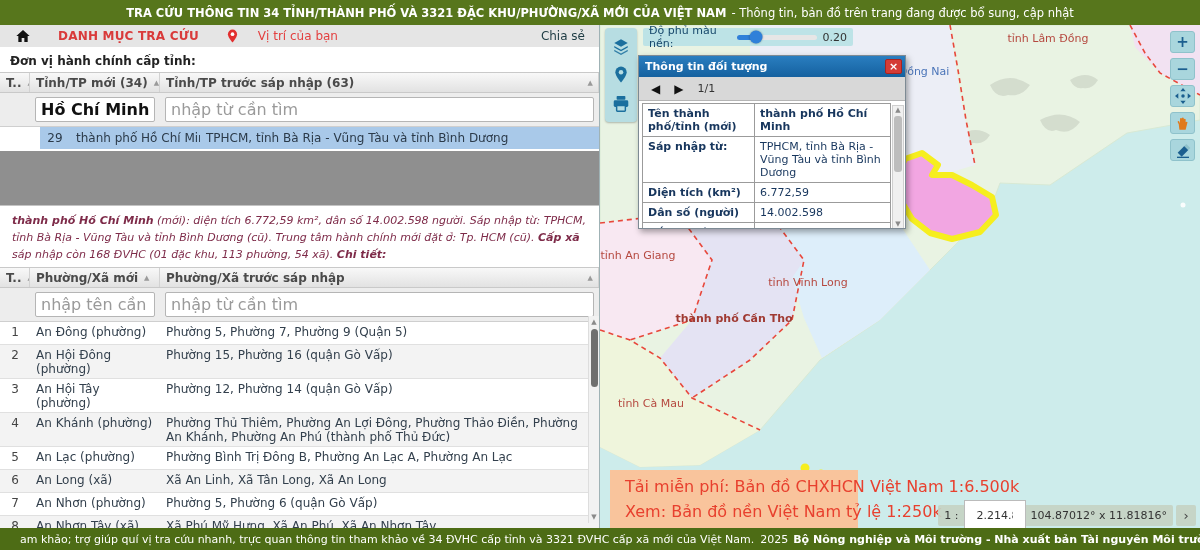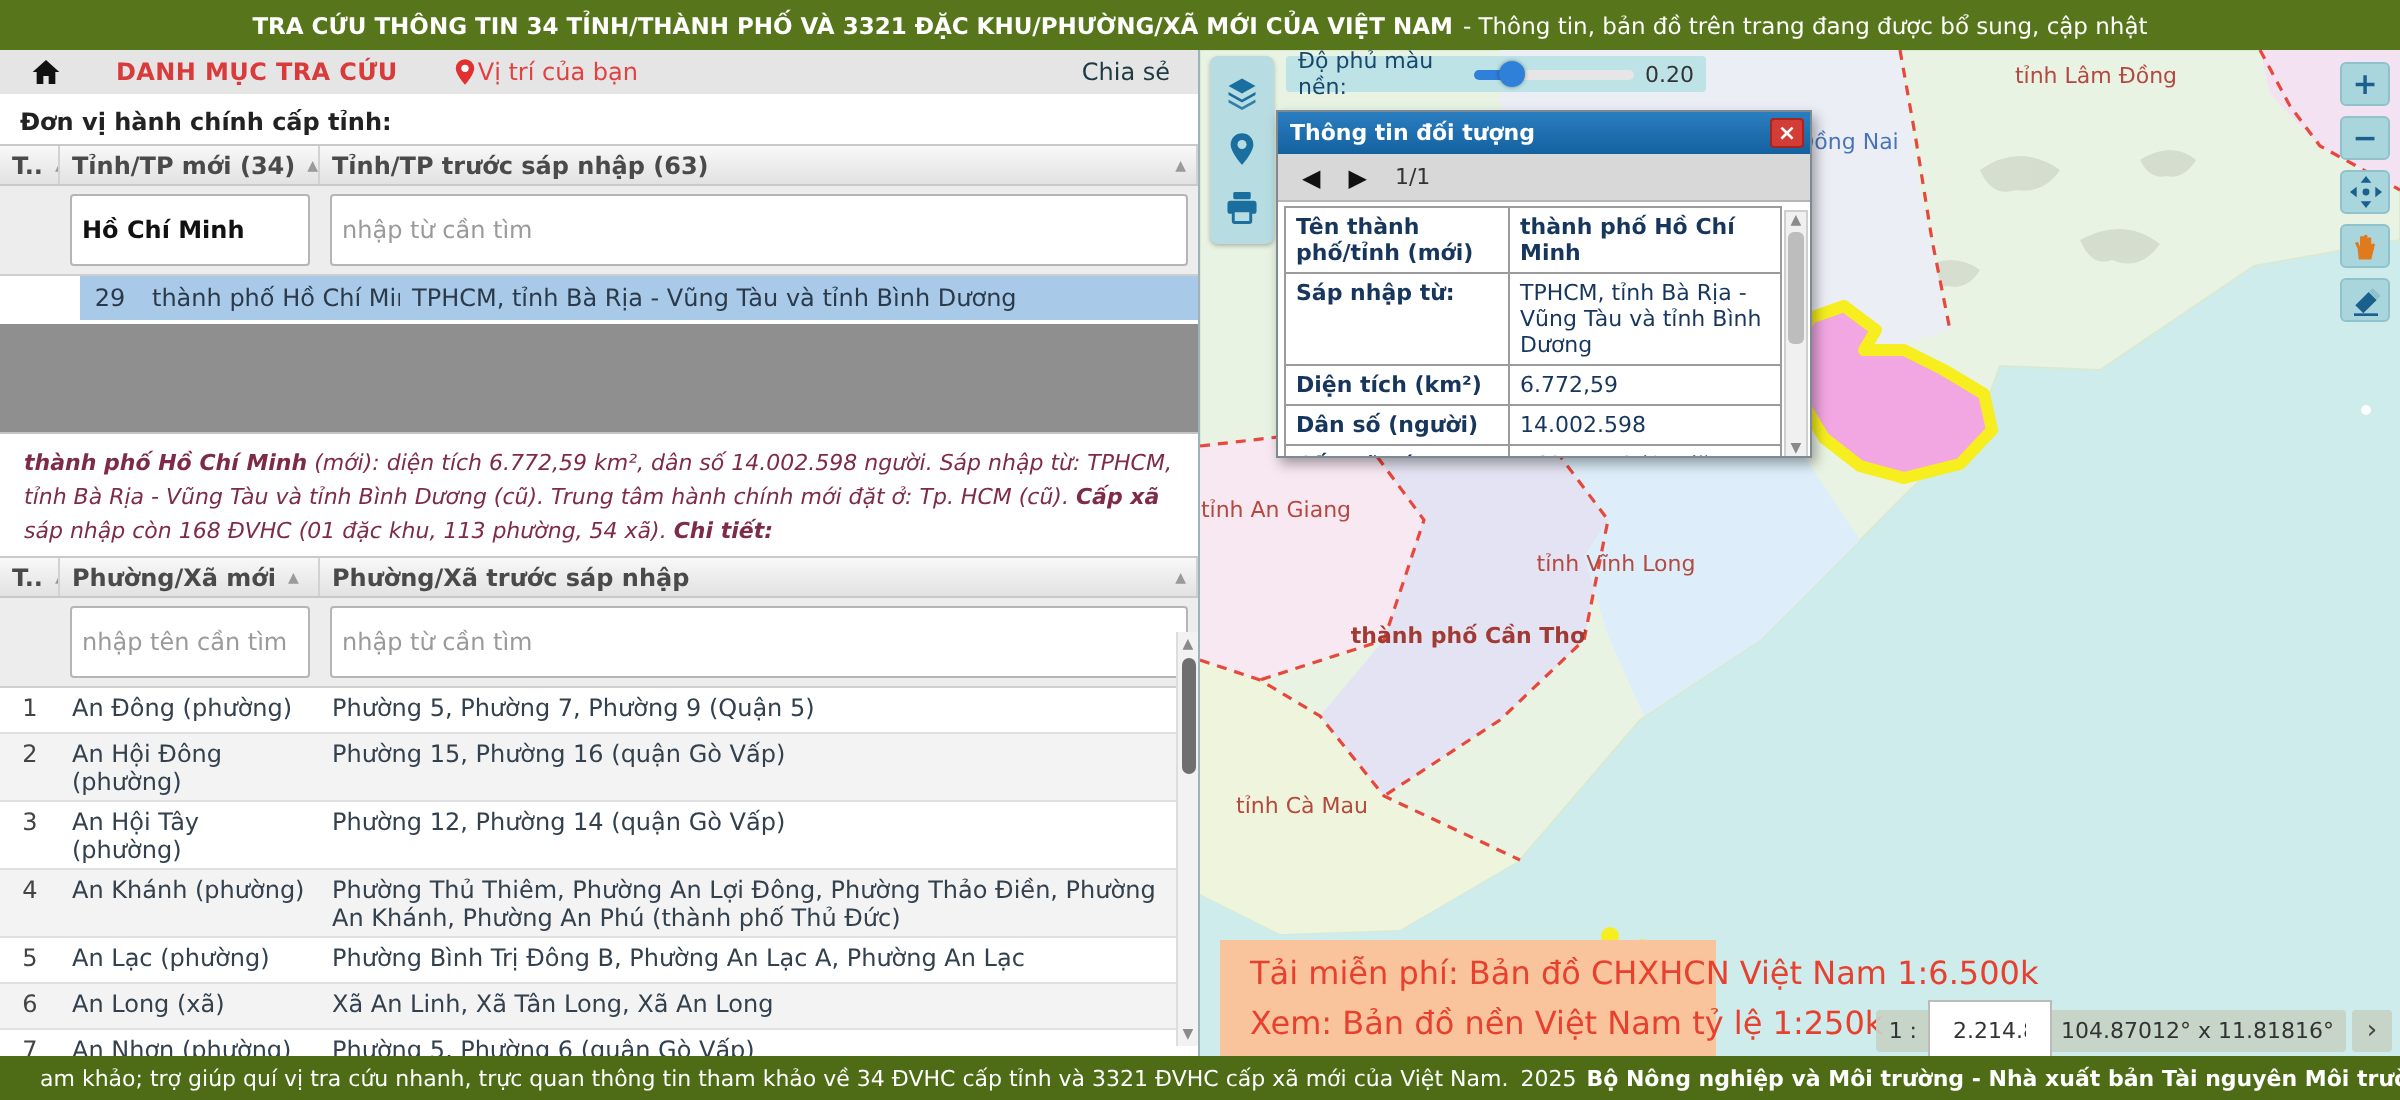--- a/index.html
+++ b/index.html
@@ -20,38 +20,38 @@
   .statusbar b { font-weight:bold; margin:0 5px; }
   .statusbar .yr { margin-left:6px; }
 
   
   .leftcol { position:absolute; left:0; top:25px; width:600px; height:503px;
     background:#fff; border-right:1px solid #9fb2b5; overflow:hidden; }
   .navbar { height:22px; background:#e5e5e5; display:flex; align-items:center;
     font-size:12px; }
   .nav-home { margin-left:14px; width:18px; height:16px; cursor:pointer; }
   .nav-menu { margin-left:26px; color:#d93a3a; font-weight:bold; letter-spacing:.2px; }
-  .nav-loc { margin-left:28px; color:#e34040; display:flex; align-items:center; gap:1px; }
+  .nav-loc { margin-left:28px; color:#e34040; display:flex; align-items:center; gap:20px; }
   .nav-share { margin-left:auto; margin-right:14px; color:#1d3b43; }
 
   .panel { position:relative; height:476px; }
   .sec-head { padding:7px 10px 4px 10px; font-weight:bold; font-size:12px; color:#222; }
 
   .grid3 { display:grid; grid-template-columns:30px 130px 1fr; }
   .thead { height:21px; background:linear-gradient(#f8f8f8,#e2e2e2);
     border-top:1px solid #c9c9c9; border-bottom:1px solid #c9c9c9;
     font-size:12px; font-weight:bold; color:#4a4a4a; position:relative; }
   .thead > div { display:flex; align-items:center; padding:0 6px;
     border-right:1px solid #d2d2d2; overflow:hidden; white-space:nowrap; }
   .thead > div:last-child { border-right:none; }
   .sort { color:#9a9a9a; font-size:7px; margin-left:6px; }
   .sort-end { position:absolute; right:6px; top:6px; color:#9a9a9a; font-size:7px; }
   .tfilter { background:#ededed; border-bottom:1px solid #cfcfcf; padding:4px 0; }
-  .tfilter input { height:36px; border:1px solid #b5b5b5; border-radius:2px;
-    font-size:12px; font-family:inherit; padding:0 5px; width:calc(100% - 10px);
+  .tfilter input { height:25px; border:1px solid #b5b5b5; border-radius:2px;
+    font-size:16px; font-family:inherit; padding:0 5px; width:calc(100% - 10px);
     margin-left:5px; color:#111; }
   .tfilter input::placeholder { color:#9a9a9a; }
   .tfilter input.bold { font-weight:bold; }
 
   .sel-row { height:24px; background:#a9c9e9; font-size:12px; color:#2b3a49;
     border-bottom:2px solid #fff; align-items:center;margin-left:40px; }
   .sel-row > div { padding:0 6px; overflow:hidden; white-space:nowrap; }
   .sel-row .c-idx { text-align:center; }
   .gray-block { height:55px; background:#8f8f8f; border-bottom:1px solid #c4c4c4; }
 

